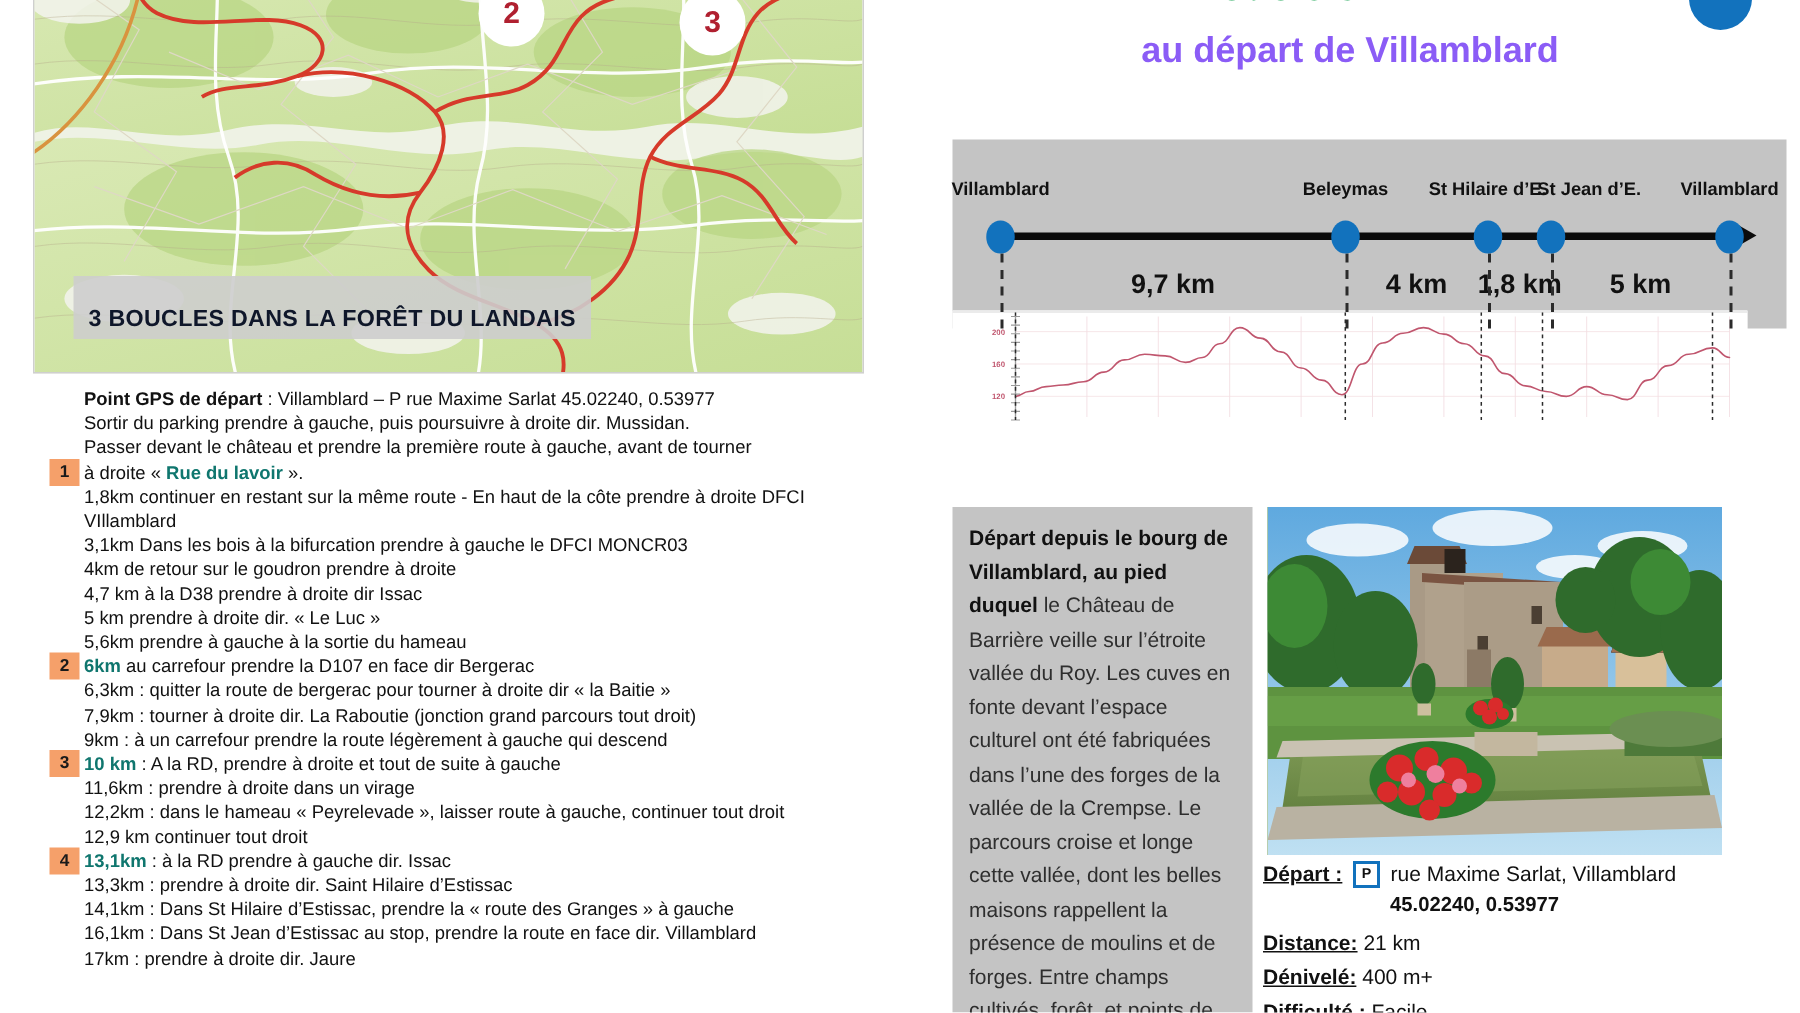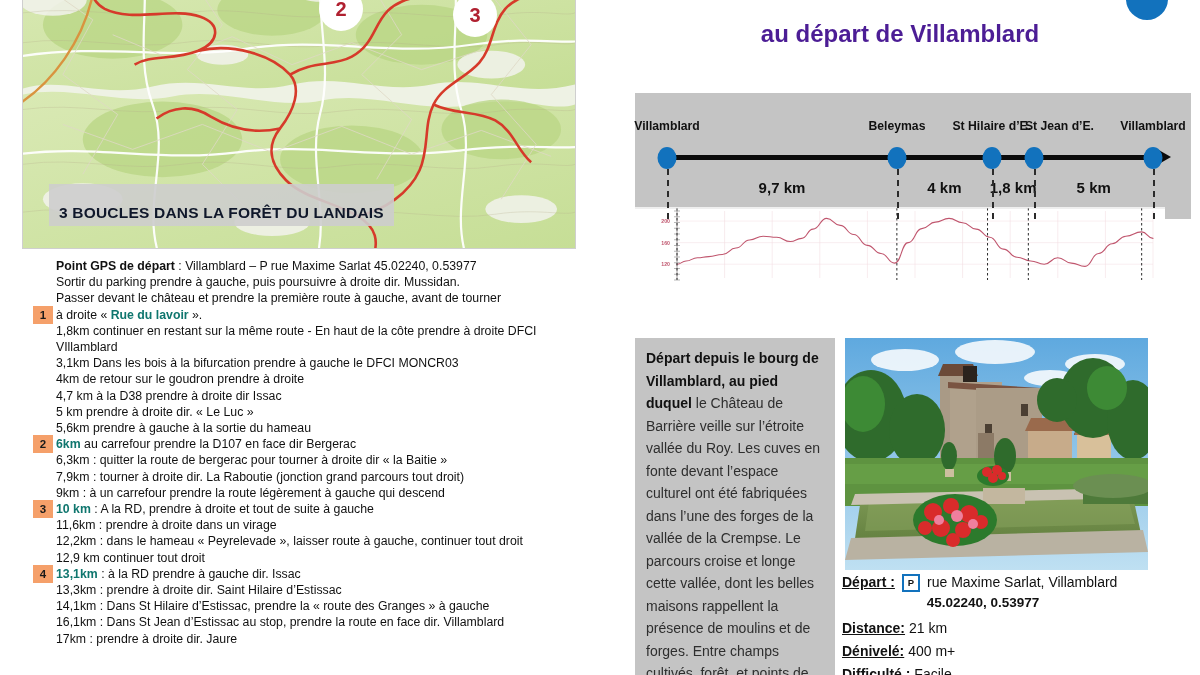--- a/index.html
+++ b/index.html
@@ -49,21 +49,21 @@
   .rb-accent { color:#0f766e; font-weight:bold; }
 
   
   #right-column { position:absolute; left:600px; top:0; width:600px; height:675px; }
 
   #title-block { position:absolute; left:0; top:-24px; width:600px; text-align:center; }
   .title-main { font-size:27px; font-weight:bold; line-height:30px; white-space:nowrap; }
   .title-boucle { color:#18a452; }
   .title-km { color:#111; }
   .title-sub {
-    font-size:24px; font-weight:bold; color:#4c1d95;
+    font-size:24px; font-weight:bold; color:#8b5cf6;
     line-height:30px; margin-top:13px; white-space:nowrap;
   }
   #blue-dot-deco {
     position:absolute; right:32px; top:-22px;
     width:42px; height:42px; border-radius:50%; background:#1272bd;
   }
 
   
   #profile-panel { position:absolute; left:35px; top:93px; width:556px; height:190px; }
   #timeline-band {
@@ -81,21 +81,21 @@
   #tl-axis {
     position:absolute; left:28px; top:62px; width:496px; height:5px; background:#0b0b0b;
   }
   #tl-arrow {
     position:absolute; left:522px; top:56px; width:0; height:0;
     border-top:8px solid transparent; border-bottom:8px solid transparent;
     border-left:14px solid #0b0b0b;
   }
   .tl-seg-label {
     position:absolute; top:86px; transform:translateX(-50%);
-    font-size:15px; font-weight:bold; color:#111; white-space:nowrap;
+    font-size:18px; font-weight:bold; color:#111; white-space:nowrap;
   }
   .tl-drop {
     position:absolute; width:0; top:76px; height:50px;
     border-left:2px dashed #2b2b2b; z-index:2;
   }
 
   #elev-chart {
     position:absolute; left:0; top:114px; width:530px; height:76px;
     background:#ffffff;
   }

